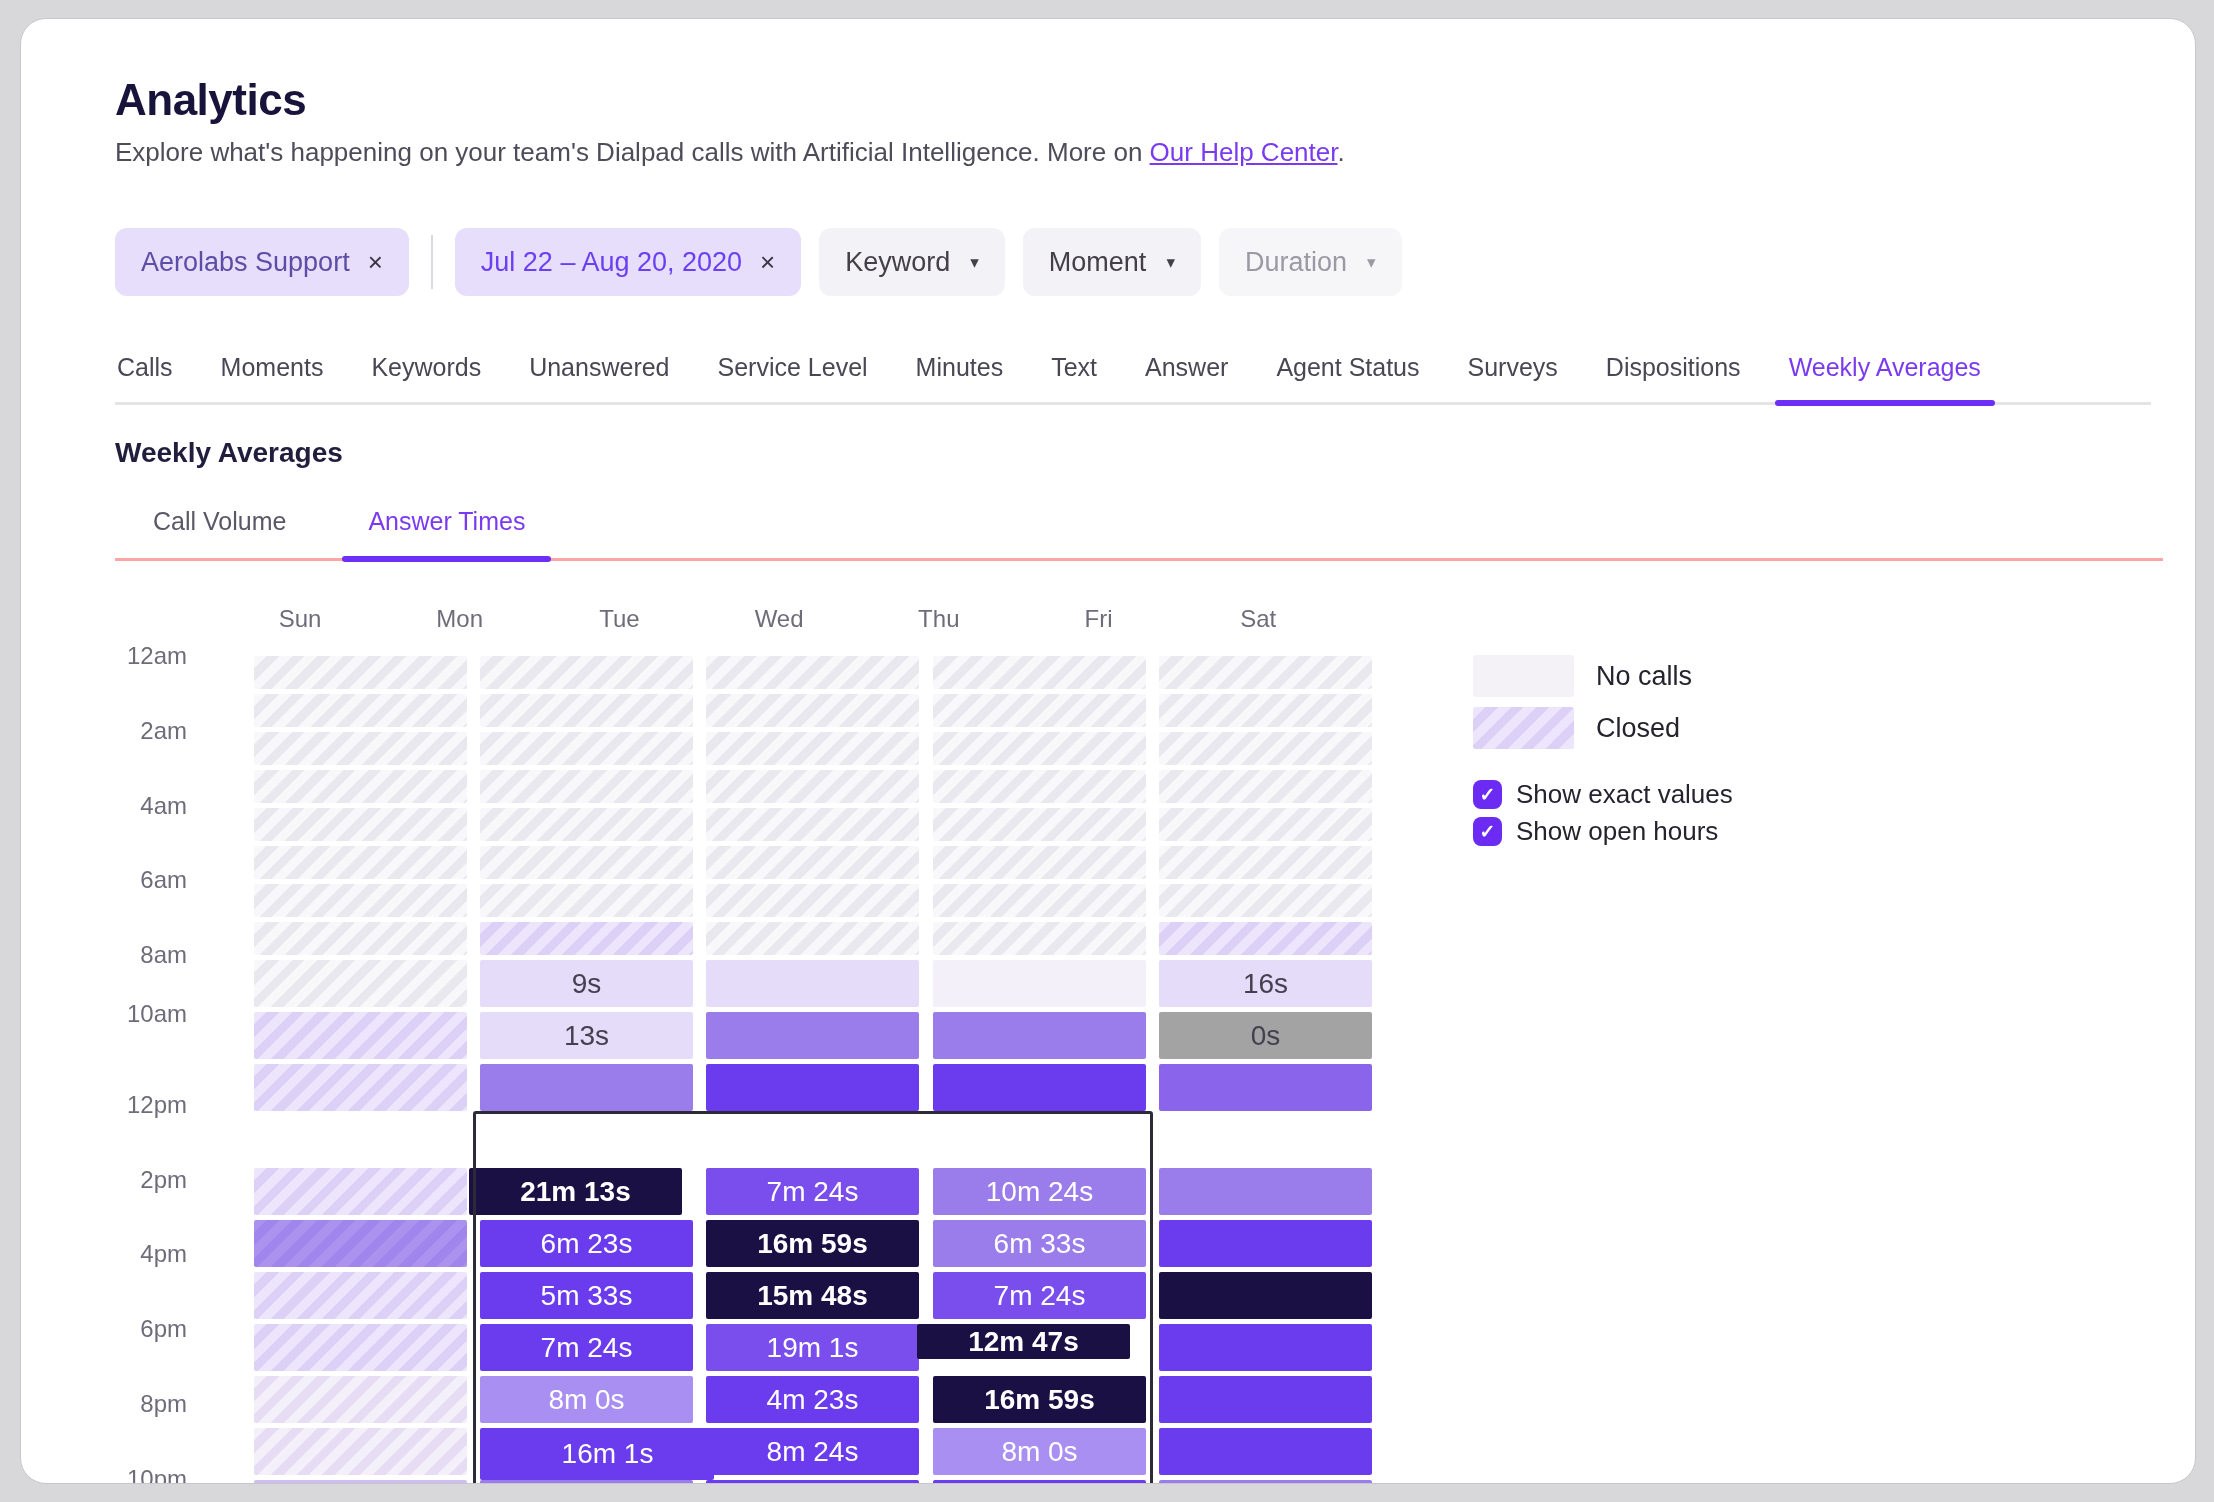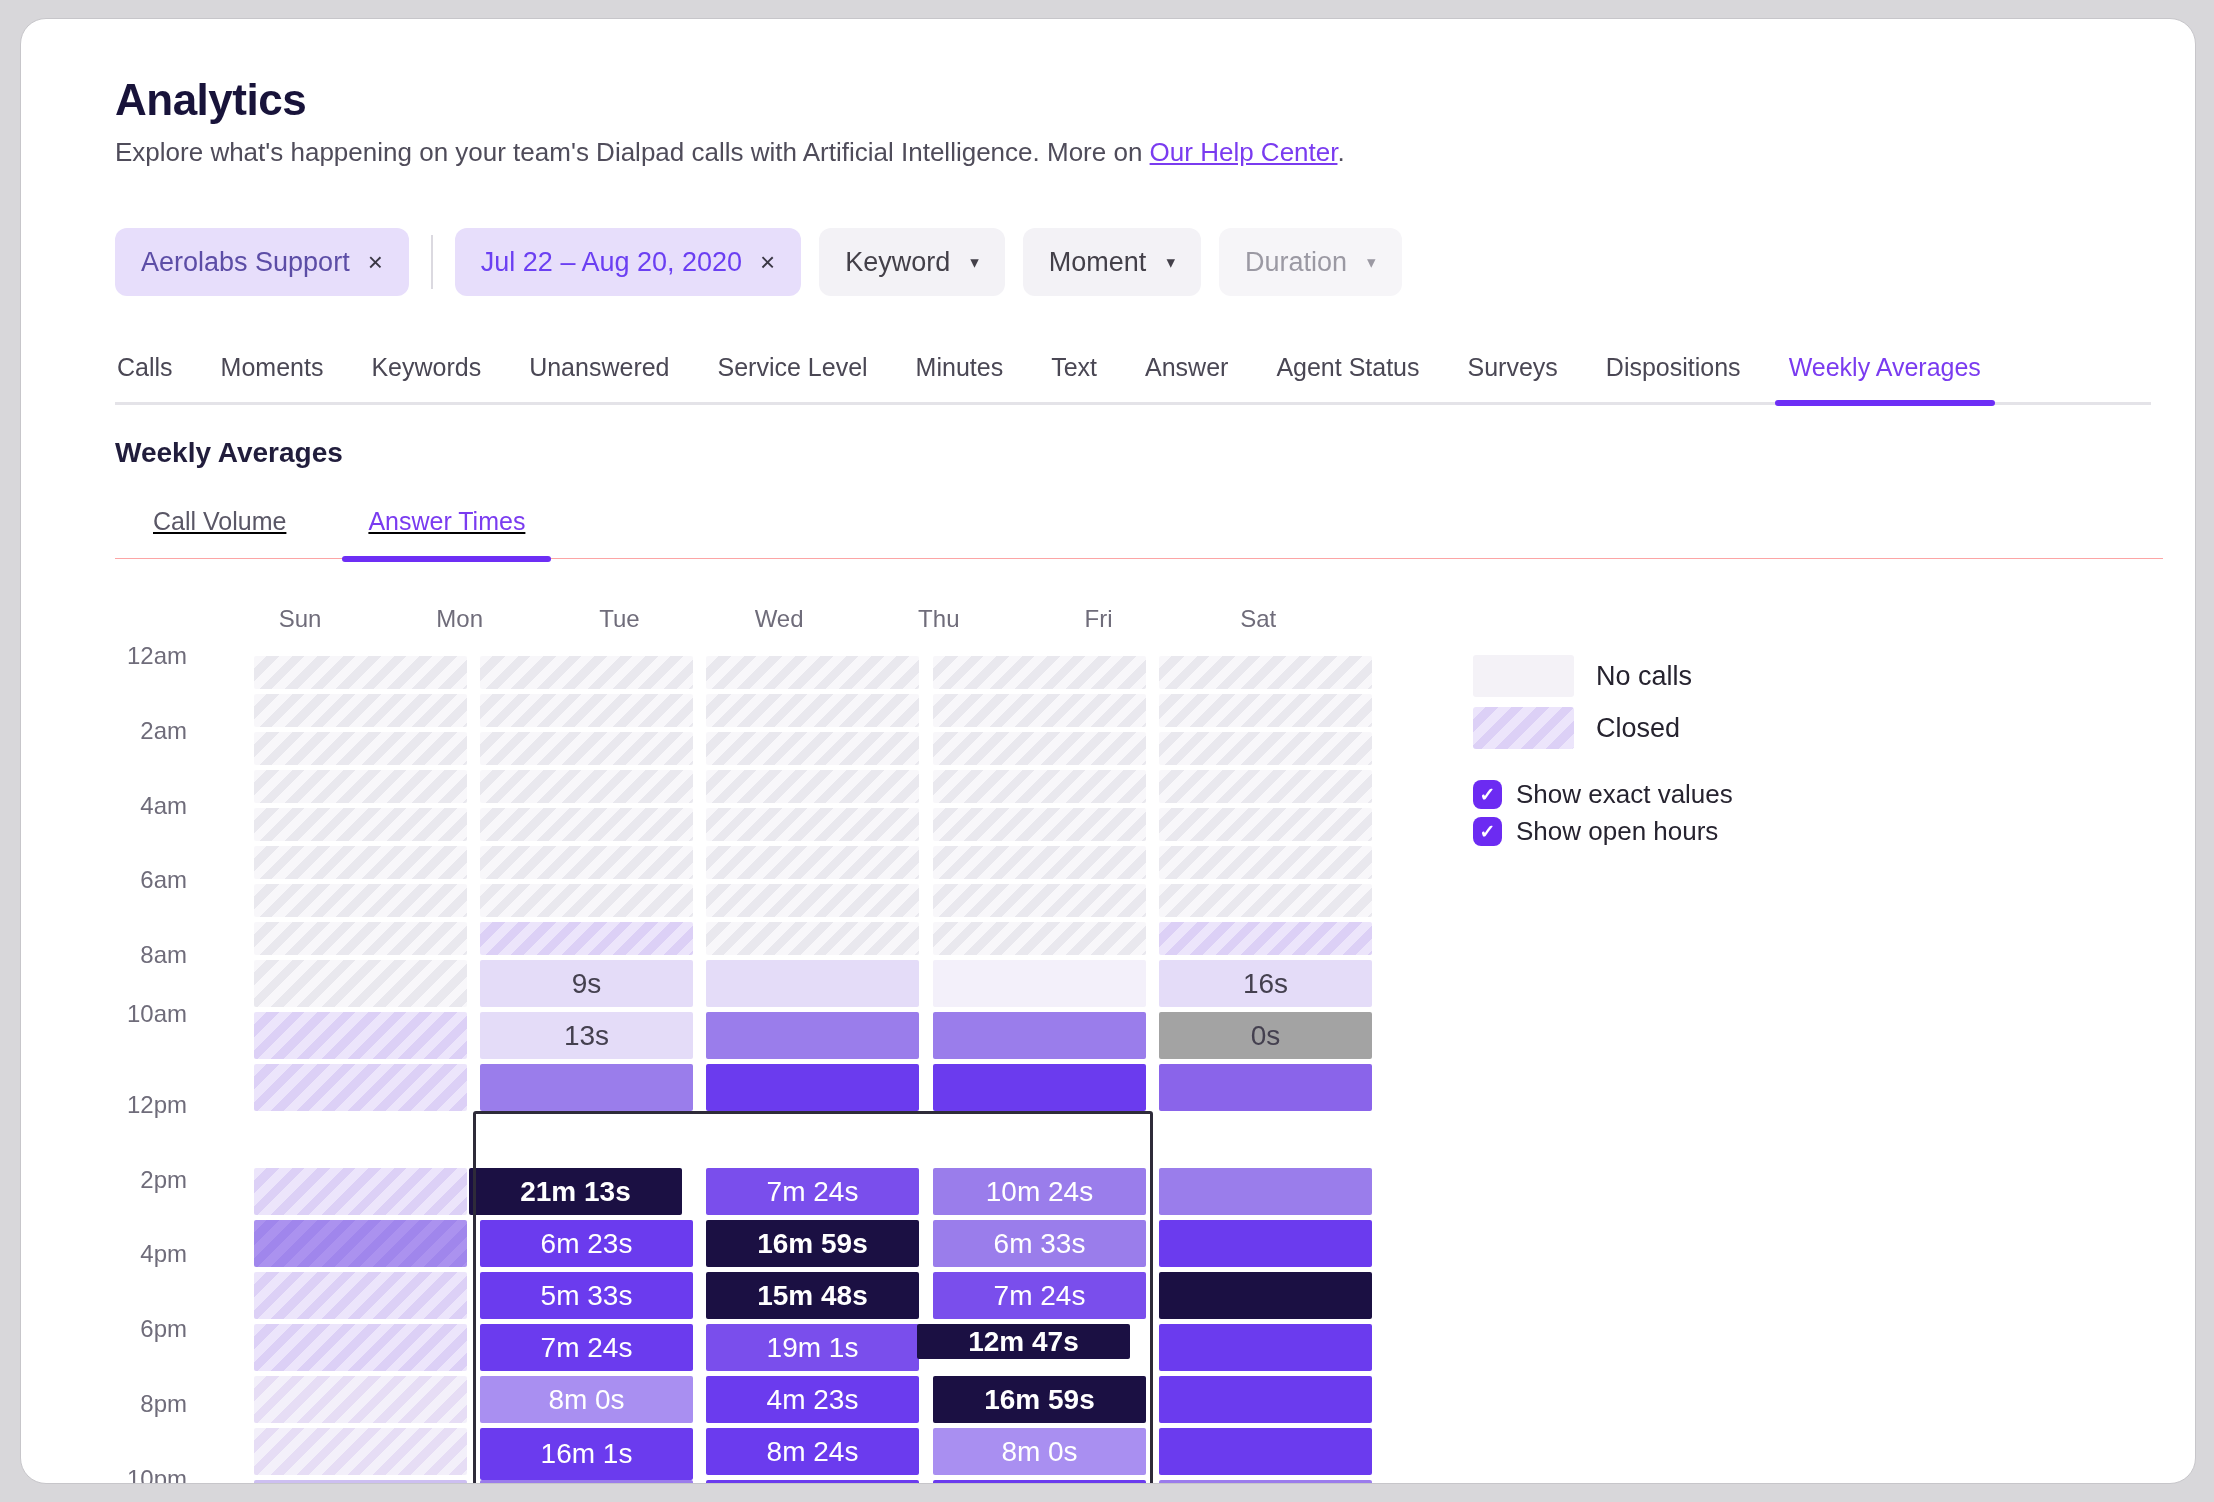--- a/index.html
+++ b/index.html
@@ -53,21 +53,21 @@
     content:"";position:absolute;left:-12px;right:-12px;bottom:-4px;height:6px;
     background:#6d2ef5;border-radius:3px;
   }
   
   .section-heading{
     position:absolute;left:94px;top:418px;
     font-size:28px;font-weight:700;color:#211d3c;
   }
   .subtabs{
     position:absolute;left:94px;top:478px;width:2036px;
-    display:flex;border-bottom:1px solid #fca5a5;padding-left:12px;text-decoration:underline;
+    display:flex;border-bottom:3px solid #fca5a5;padding-left:12px;
   }
   .subtab{
     font-size:25px;color:#5a5766;padding:10px 26px 22px 26px;cursor:pointer;position:relative;white-space:nowrap;
     margin-right:30px;
   }
   .subtab.active{color:#7a3bf0;}
   .subtab.active:after{
     content:"";position:absolute;left:0;right:0;bottom:-4px;height:6px;
     background:#6d2ef5;border-radius:3px;
   }
@@ -313,21 +313,21 @@
       </div>
       <div class="grow" style="top: 720px; height: 52px;">
         <div class="cell c-cpf" style="left: 0px; width: 213px; height: 47px;"></div>
         <div class="cell c-med2" style="left: 226px; width: 213px; height: 47px;">8m 0s</div>
         <div class="cell c-vivid" style="left: 452px; width: 213px; height: 47px;">4m 23s</div>
         <div class="cell c-navy" style="left: 679px; width: 213px; height: 47px;">16m 59s</div>
         <div class="cell c-vivid" style="left: 905px; width: 213px; height: 47px;"></div>
       </div>
       <div class="grow" style="top: 772px; height: 52px;">
         <div class="cell c-cpf" style="left: 0px; width: 213px; height: 47px;"></div>
-        <div class="cell c-vivid" style="left: 226px; width: 213px; height: 52px;">16m 1s</div>
+        <div class="cell c-vivid" style="left: 226px; width: 213px; height: 52px; padding-left: 21px;">16m 1s</div>
         <div class="cell c-vivid" style="left: 452px; width: 213px; height: 47px;">8m 24s</div>
         <div class="cell c-med2" style="left: 679px; width: 213px; height: 47px;">8m 0s</div>
         <div class="cell c-vivid" style="left: 905px; width: 213px; height: 47px;"></div>
       </div>
       <div class="grow" style="top: 824px; height: 68px;">
         <div class="cell c-lsolid" style="left: 0px; width: 213px; height: 63px;"></div>
         <div class="cell c-msolid" style="left: 226px; width: 213px; height: 63px;"></div>
         <div class="cell c-vivid" style="left: 452px; width: 213px; height: 63px;"></div>
         <div class="cell c-vivid" style="left: 679px; width: 213px; height: 63px;"></div>
         <div class="cell c-msolid" style="left: 905px; width: 213px; height: 63px;"></div>

